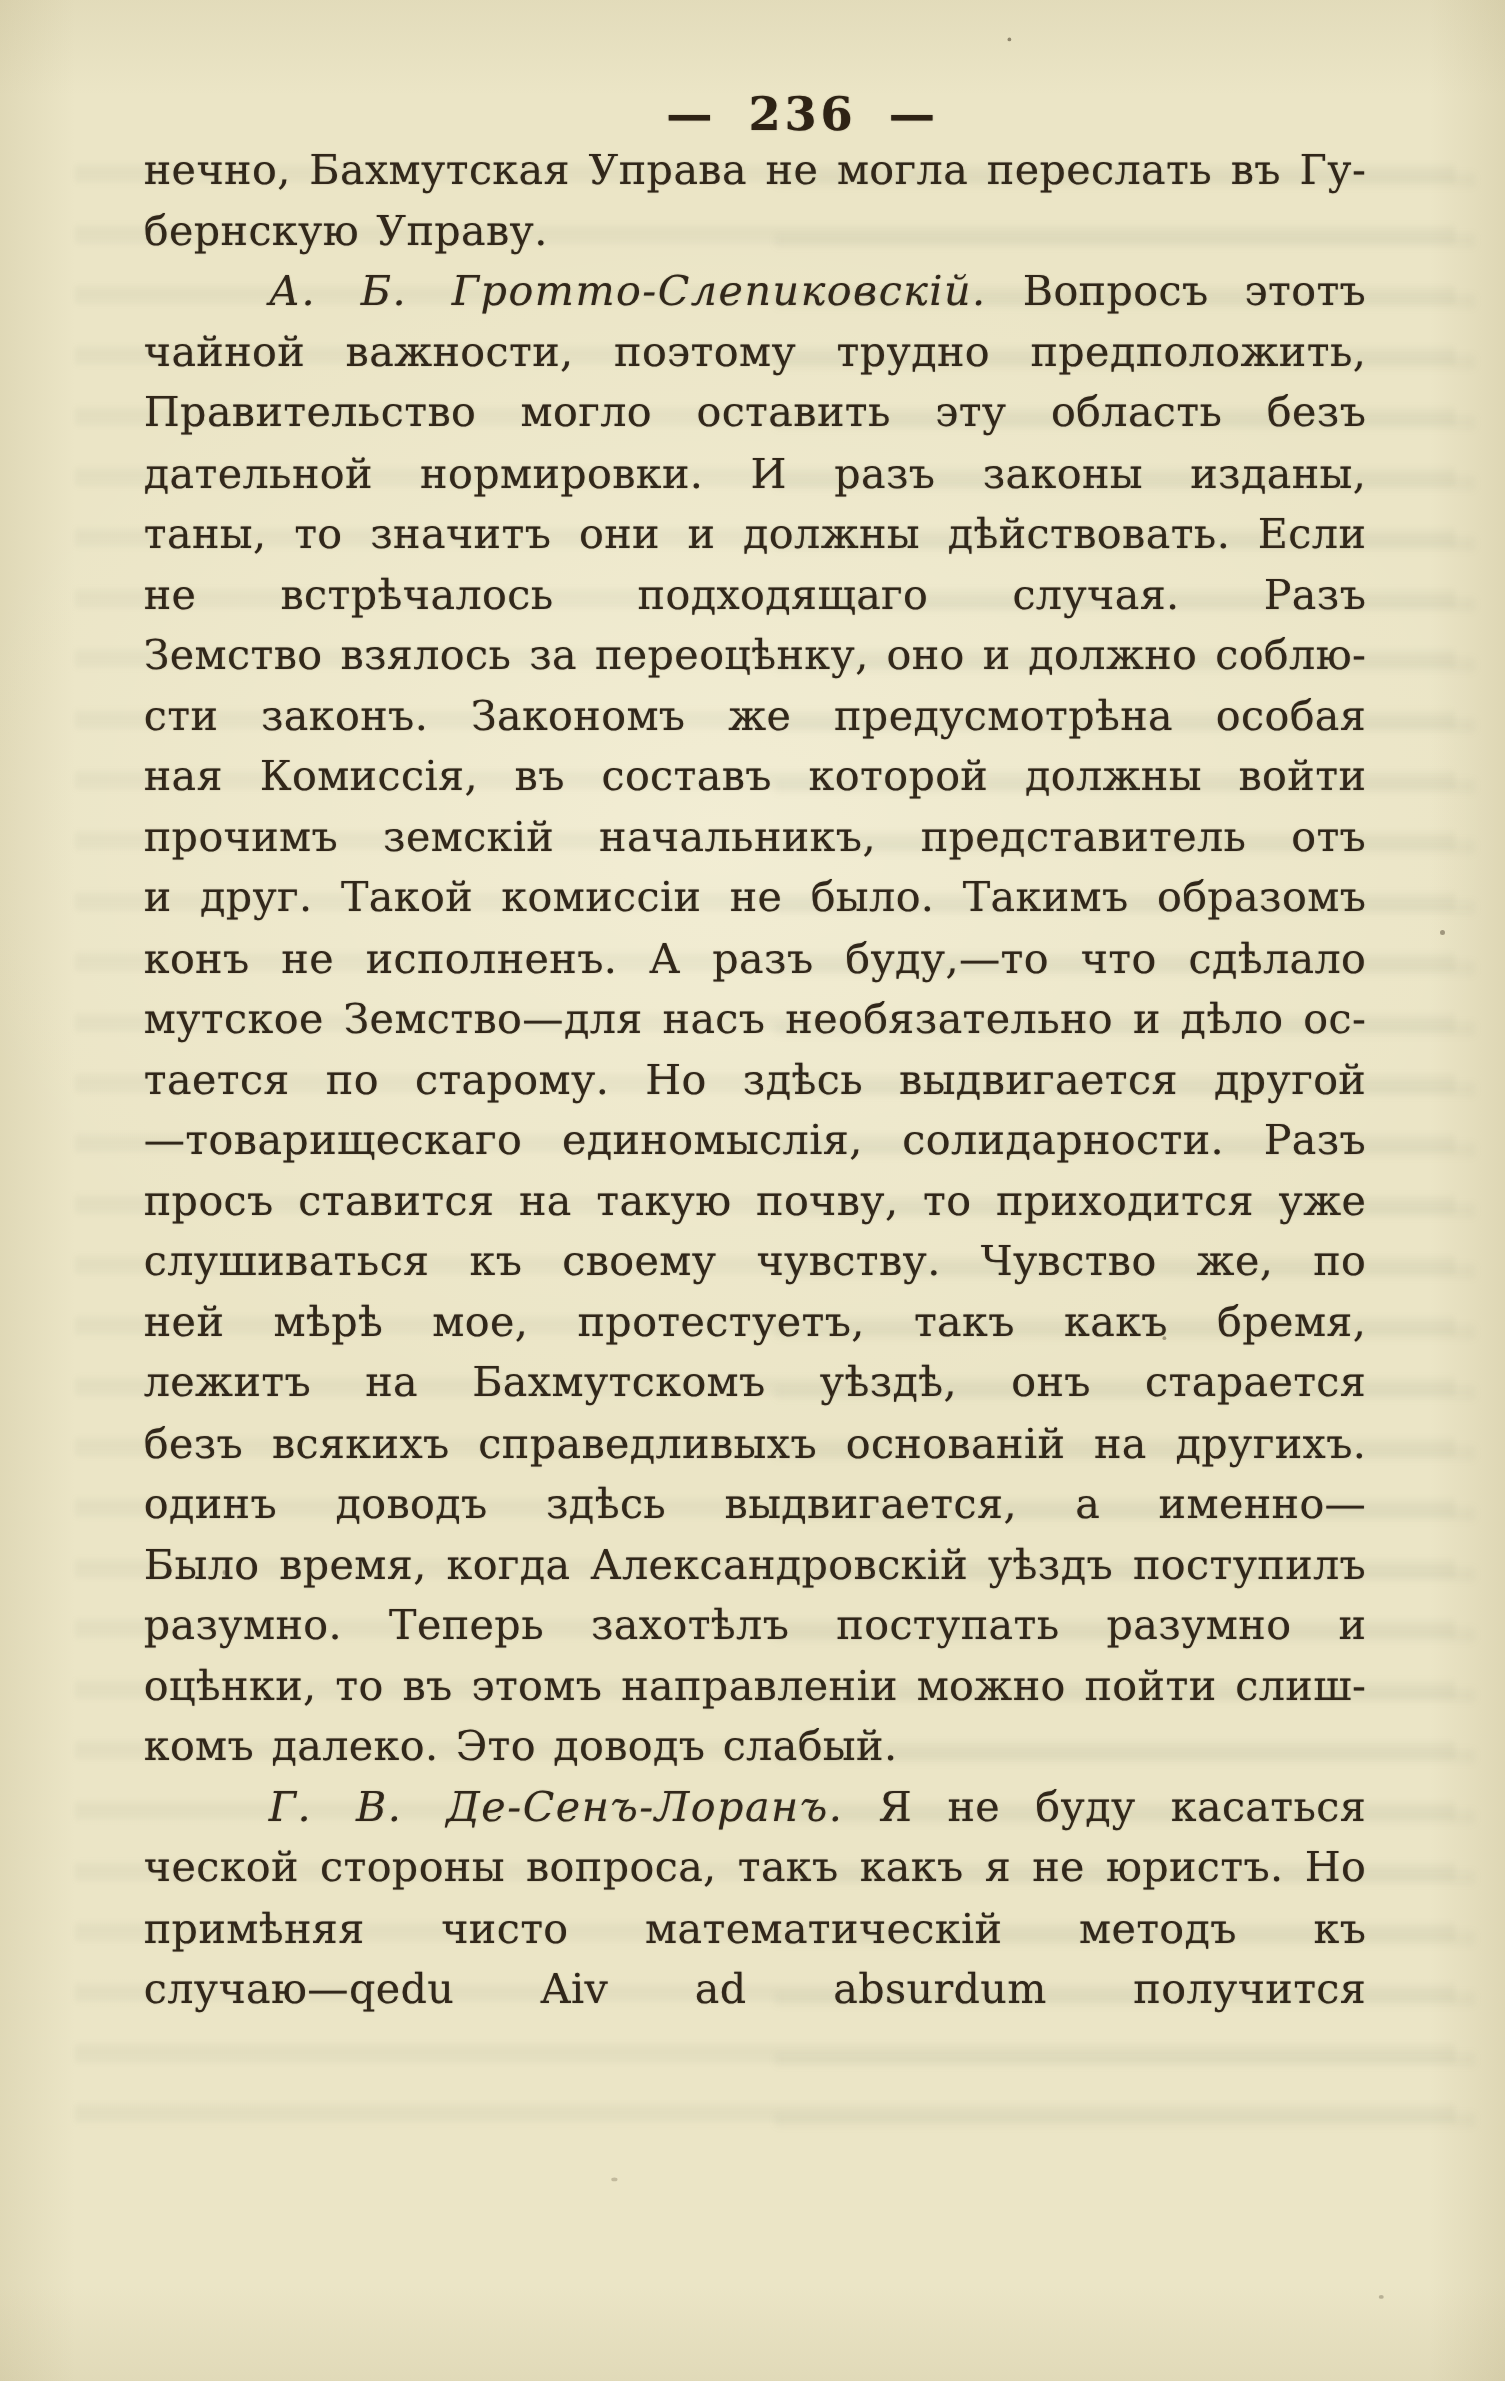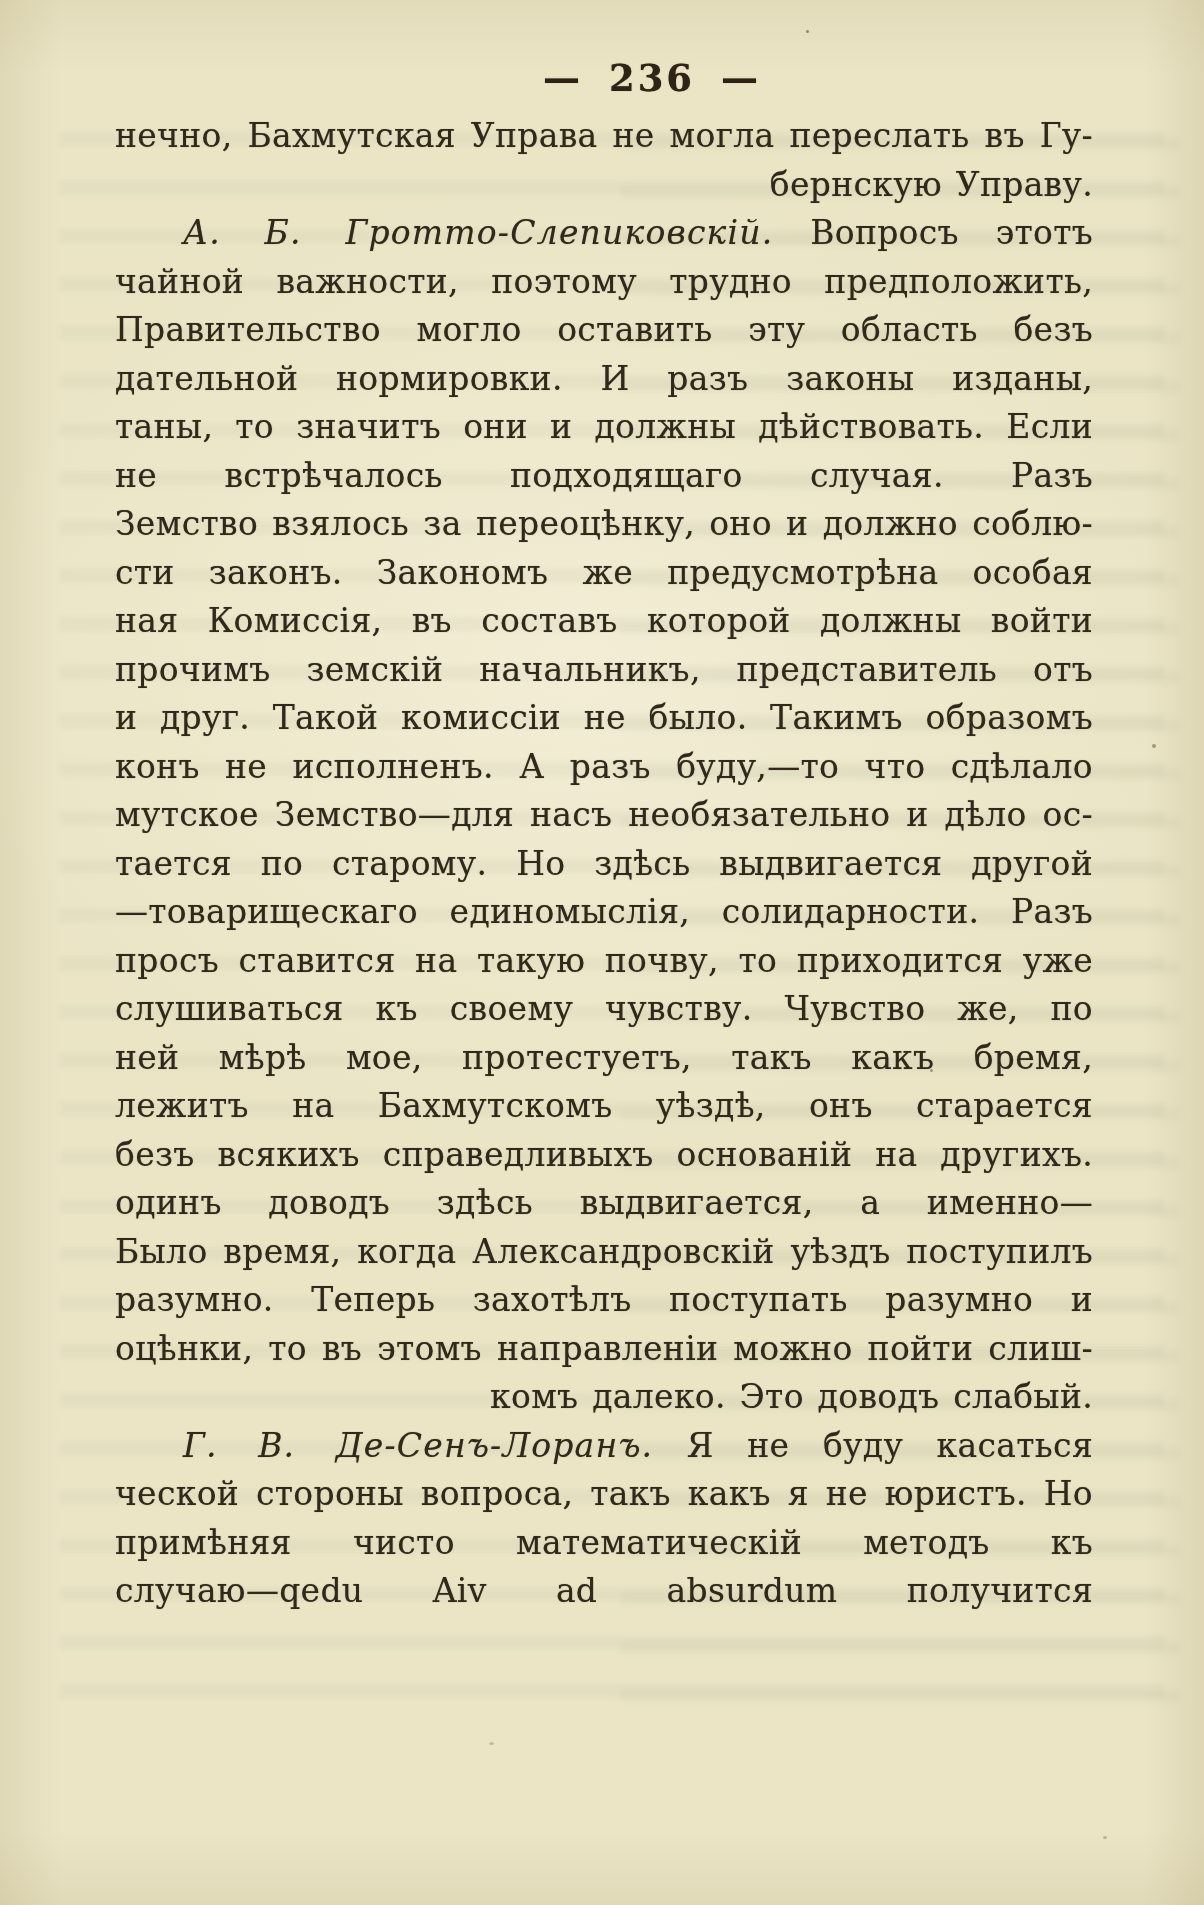--- a/index.html
+++ b/index.html
@@ -31,41 +31,40 @@
     position:absolute;left:620px;top:130px;width:560px;height:1600px;
     background:repeating-linear-gradient(
       0deg,
       rgba(0,0,0,0) 0px, rgba(0,0,0,0) 27px,
       rgba(110,125,100,0.05) 31px, rgba(110,125,100,0.05) 37px,
       rgba(0,0,0,0) 41px, rgba(0,0,0,0) 48.5px);
     filter:blur(3px);
     pointer-events:none;
   }
   .header{
-    position:absolute;left:642px;top:56px;transform:translateX(-50%);
+    position:absolute;left:642px;top:69px;transform:translateX(-50%);
     font-size:37px;font-weight:bold;letter-spacing:3px;word-spacing:10px;
     color:#2e2315;white-space:nowrap;
     text-shadow:0 0 1px rgba(46,35,21,0.55);
-    margin-left:10px;
   }
   .text-block{
     position:absolute;left:115px;top:112px;width:978px;
     font-size:33px;color:#31271a;
     text-shadow:0 0 1px rgba(49,39,26,0.45);
     word-spacing:3px;letter-spacing:0.3px;
   }
   .line{
     height:48.5px;line-height:48.5px;overflow:hidden;
     text-align:justify;white-space:normal;
   }
   .line::after{content:"";display:inline-block;width:100%;height:0;}
-  .line.no-just{text-align:right;}
+  .line.no-just{text-align:left;}
   .line.no-just::after{display:none;}
   .line.indent{text-indent:68px;}
-  .speaker{font-style:italic;letter-spacing:1.2px;word-spacing:9px;}
+  .speaker{font-style:italic;letter-spacing:1.2px;word-spacing:9px;margin-left:32px;}
   .speck{position:absolute;border-radius:50%;background:rgba(70,58,40,0.45);pointer-events:none;}
   .s1{left:1152px;top:744px;width:4px;height:4px;}
   .s2{left:806px;top:30px;width:3px;height:3px;background:rgba(70,58,40,0.55);}
   .s3{left:930px;top:1069px;width:3px;height:3px;}
   .s4{left:178px;top:1256px;width:3px;height:4px;background:rgba(70,58,40,0.35);}
   .s5{left:1103px;top:1836px;width:4px;height:3px;background:rgba(70,58,40,0.30);}
   .s6{left:489px;top:1742px;width:5px;height:3px;background:rgba(90,75,50,0.28);}
 </style>
 </head>
 <body>

